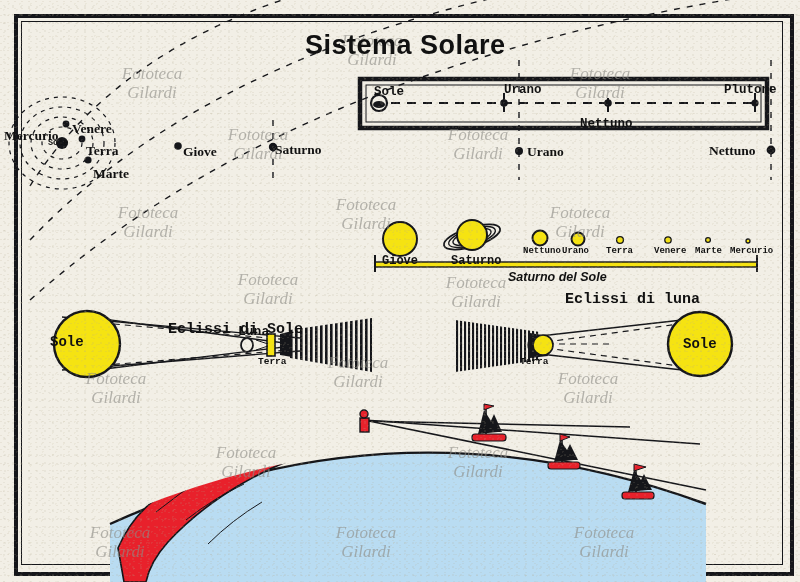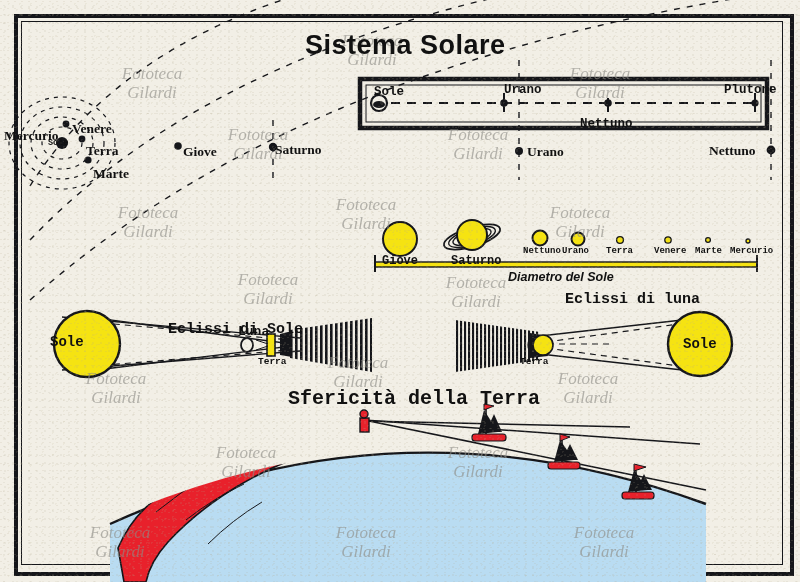--- a/index.html
+++ b/index.html
@@ -223,22 +223,21 @@
           <line x1="636" y1="492" x2="636" y2="464" stroke="#15161a" stroke-width="1.6"></line>
           <path d="M634 464 L646 467 L634 471 Z" fill="#e8212b" stroke="#15161a" stroke-width="1"></path>
         </g>
       </g>
     </g>
   </svg>
 
   <div class="lbl sans-b" id="title">Sistema Solare</div>
   <div class="lbl sans-b" id="t-ecl-sole">Eclissi di Sole</div>
   <div class="lbl sans-b" id="t-ecl-luna">Eclissi di luna</div>
-  <div class="lbl sans-b" id="t-sfer">Sfericità della Terra</div>
-  <div class="lbl" id="t-diamsole">Diametro del Sole</div>
+  <div class="lbl" id="t-diamsole">Saturno del Sole</div>
 
   <div id="orbit-labels">
       <div class="lbl serif-b" style="left: 4px; top: 128px; font-size: 13.5px; z-index: 5;">Mercurio</div>
       <div class="lbl serif-b" style="left: 72px; top: 121px; font-size: 13.5px; z-index: 5;">Venere</div>
       <div class="lbl serif-b" style="left: 86px; top: 143px; font-size: 13.5px; z-index: 5;">Terra</div>
       <div class="lbl serif-b" style="left: 93px; top: 166px; font-size: 13.5px; z-index: 5;">Marte</div>
       <div class="lbl serif-b" style="left: 183px; top: 144px; font-size: 13.5px; z-index: 5;">Giove</div>
       <div class="lbl serif-b" style="left: 275px; top: 142px; font-size: 13.5px; z-index: 5;">Saturno</div>
       <div class="lbl serif-b" style="left: 527px; top: 144px; font-size: 13.5px; z-index: 5;">Urano</div>
       <div class="lbl serif-b" style="left: 709px; top: 143px; font-size: 13.5px; z-index: 5;">Nettuno</div>

